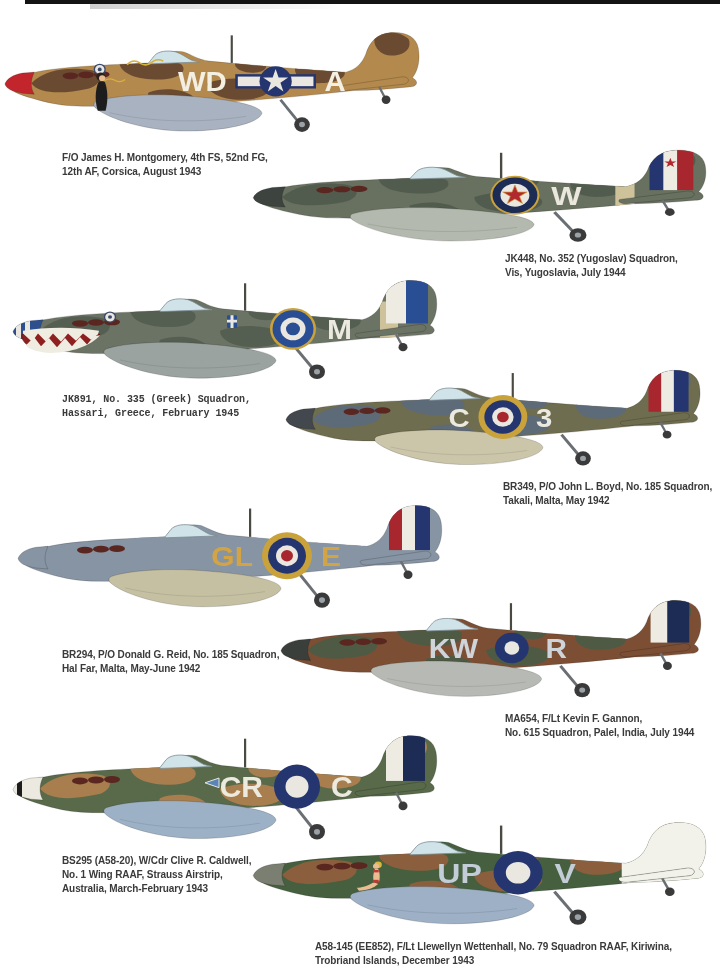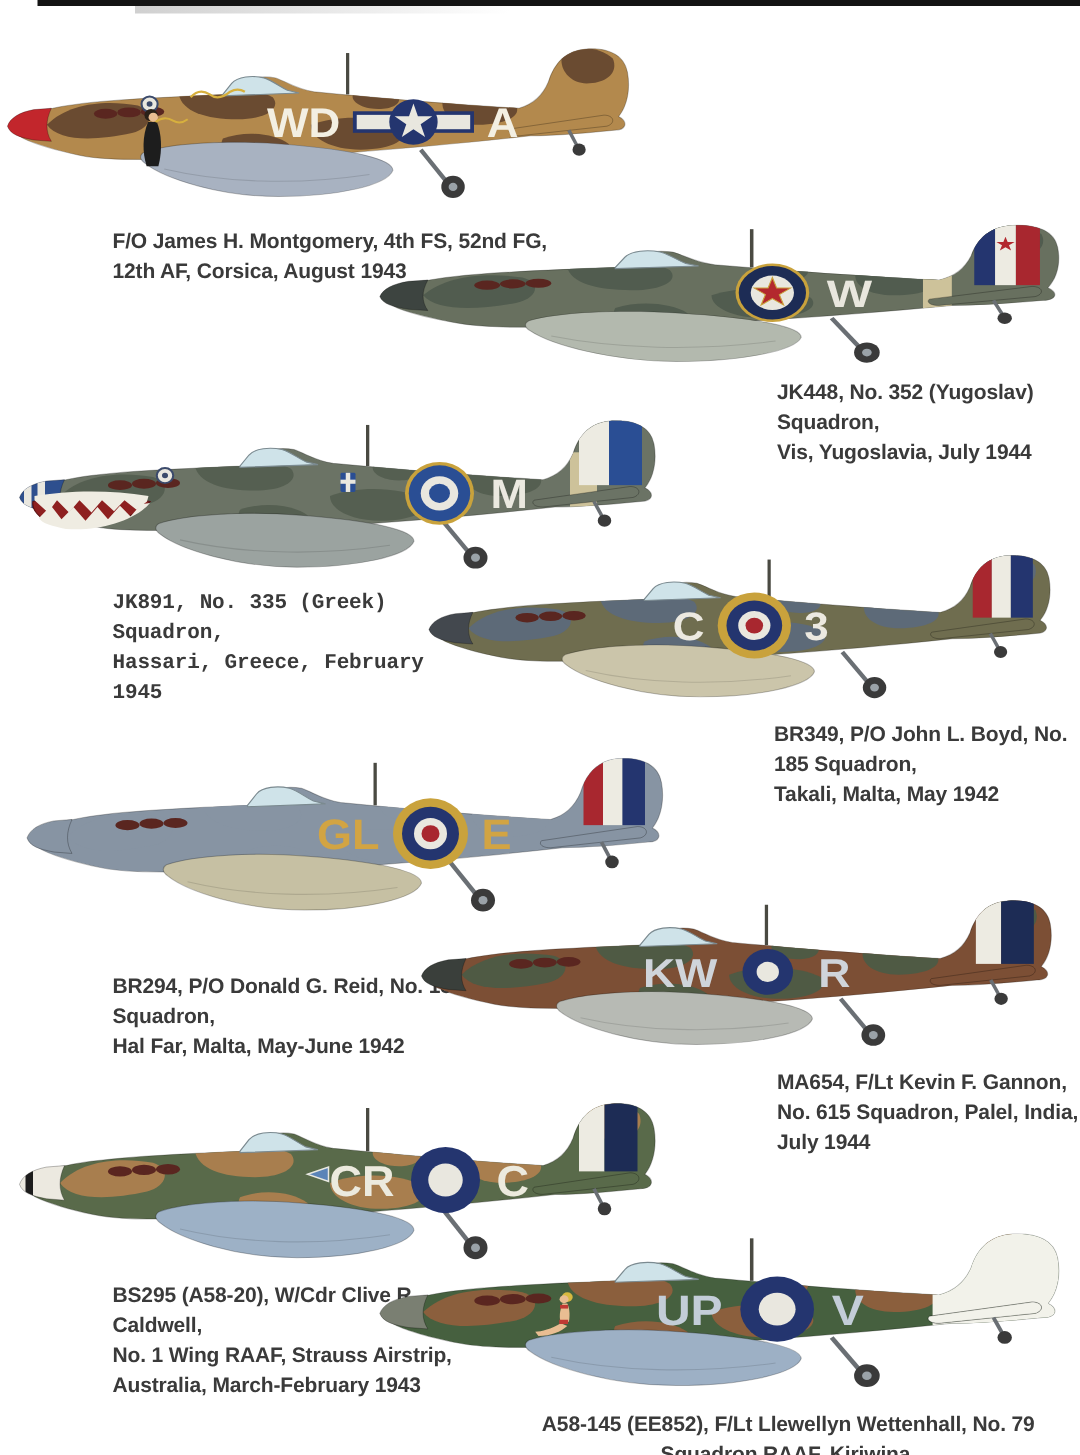--- a/index.html
+++ b/index.html
@@ -7,24 +7,23 @@
     width:720px;height:970px;position:relative;overflow:hidden;
     background:#ffffff;
     font-family:"Liberation Sans","DejaVu Sans",sans-serif;
   }
   .top-bar{position:absolute;top:0;height:4px;}
   .top-smudge{position:absolute;top:4px;left:90px;width:250px;height:5px;
     background:linear-gradient(90deg,rgba(120,120,120,.35),rgba(160,160,160,.15) 70%,transparent);}
   .aircraft{position:absolute;}
   .aircraft svg{display:block;width:100%;}
   .caption{
-    position:absolute;font-size:14px;line-height:1.42;color:#3a3a3a;
+    position:absolute;font-size:10px;line-height:1.42;color:#3a3a3a;
     letter-spacing:-0.1px;white-space:pre-line;font-weight:bold;
     font-family:"Liberation Sans","DejaVu Sans",sans-serif;
-    margin-left:13px;
   }
   svg text.code{font-family:"Liberation Sans","DejaVu Sans",sans-serif;font-weight:bold;}
   svg text.serial{font-family:"Liberation Sans","DejaVu Sans",sans-serif;font-weight:bold;letter-spacing:1px;}
 </style>
 </head>
 <body>
 
 <svg width="0" height="0" style="position:absolute" aria-hidden="true">
   <defs>
     <path id="hull" d="M10,62 C12,54 20,50 34,48 C60,42 110,40 150,38 L158,35 C162,26 176,24 186,26 C194,29 200,34 212,36 C260,41 320,46 352,48 C362,45 368,39 372,29 C376,15 384,6 398,5 C414,4 424,10 426,22 C428,34 426,46 420,54 C427,58 425,64 417,64 C398,66 378,68 360,68 C318,73 276,77 238,80 C198,83 158,85 120,85 C92,85 70,86 52,82 C38,79 22,74 14,70 C9,67 8,66 10,62 Z"></path>
@@ -581,15 +580,15 @@
       <g class="insignia" transform="translate(251,58)">
         <circle r="23" fill="#24356f"></circle>
         <circle r="11.5" fill="#e9e7df"></circle>
       </g>
 
       <text class="code code-left" y="69" text-anchor="end" font-size="30" x="217" fill="#c3cdd8">UP</text>
       <text class="code code-right" y="69" text-anchor="start" font-size="30" x="285" fill="#c3cdd8">V</text>
       <text class="serial" y="57" text-anchor="middle" font-size="12" x="318"></text>
     </svg>
   </div>
-    <div class="caption" style="left: 315px; top: 940px; width: 395px; text-align: center;">A58-145 (EE852), F/Lt Llewellyn Wettenhall, No. 79 Squadron RAAF, Kiriwina,
+    <div class="caption" style="left: 315px; top: 940px; width: 395px;">A58-145 (EE852), F/Lt Llewellyn Wettenhall, No. 79 Squadron RAAF, Kiriwina,
 Trobriand Islands, December 1943</div>
   </div>
 
 </body></html>

